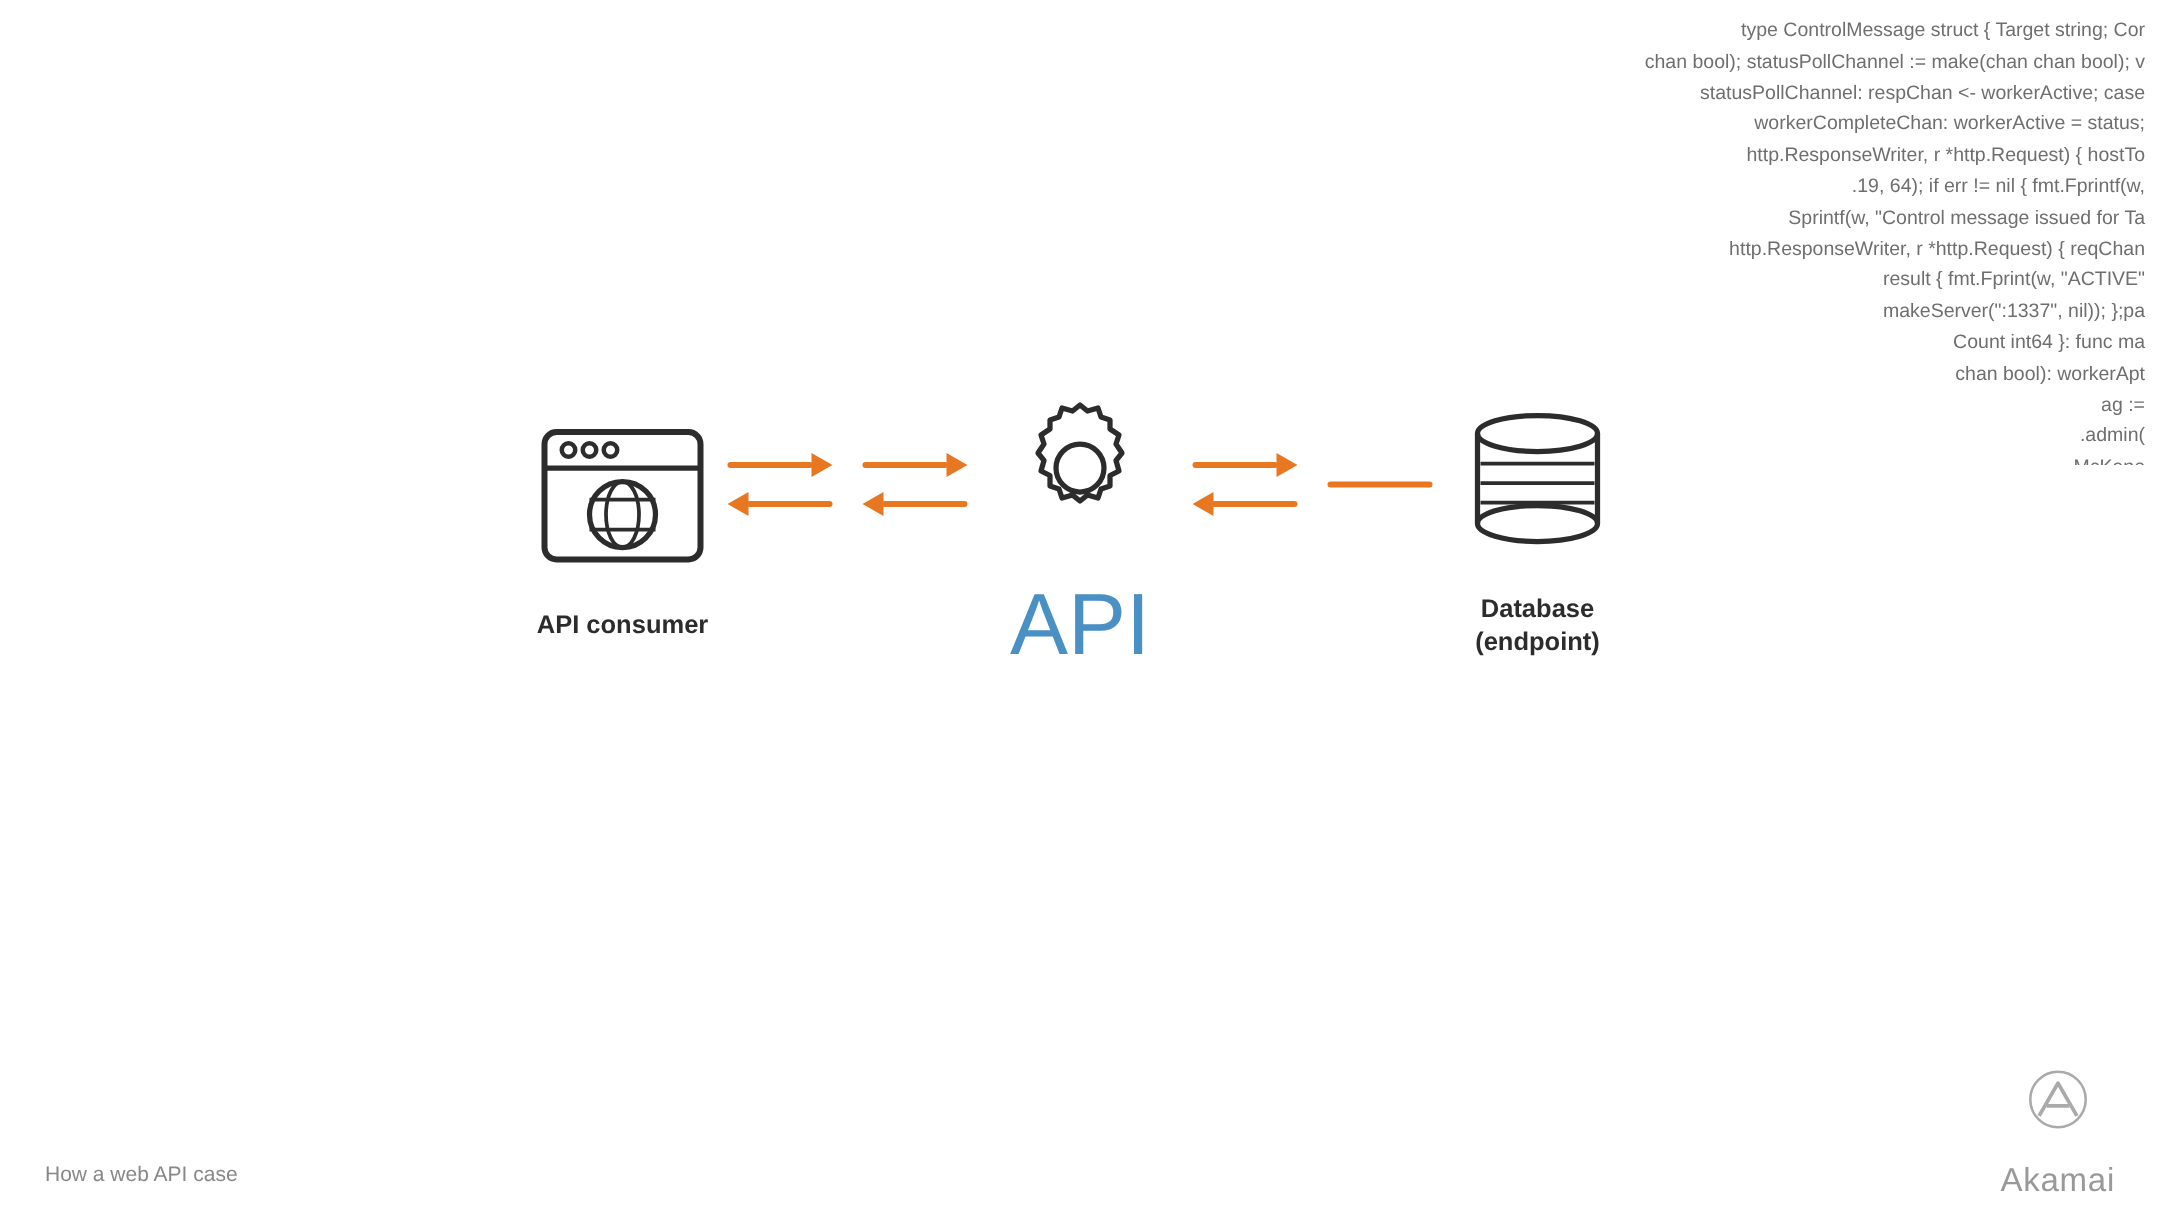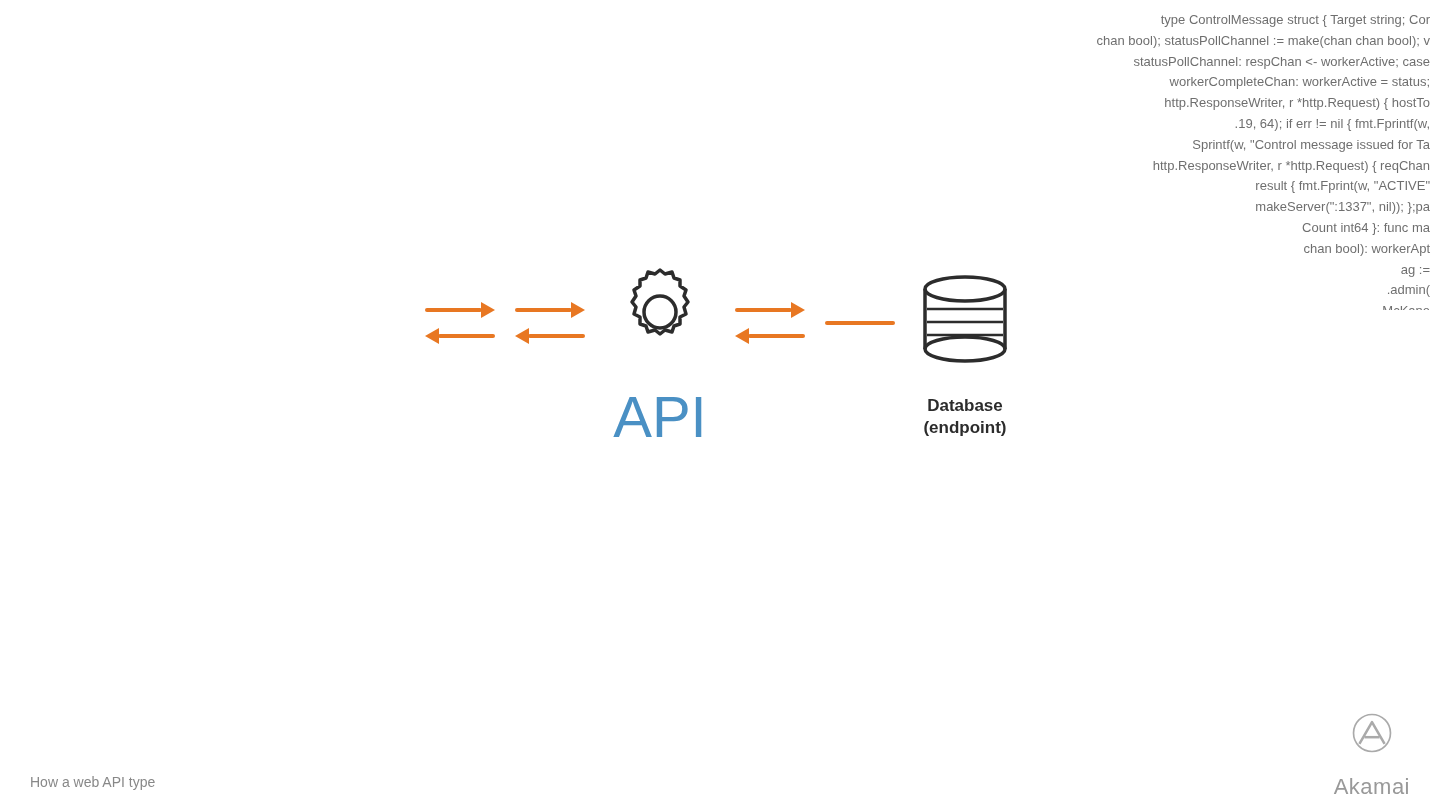--- a/index.html
+++ b/index.html
@@ -213,20 +213,42 @@
      Count int64 }: func ma
      chan bool): workerApt
      ag :=
      .admin(
      .McKane
      .Write(w,</pre>
 </div>
 
 <div class="diagram-container">
 
+  <div class="node">
+    <div class="icon-box">
+      <svg width="120" height="110" viewBox="0 0 120 110">
+
+        <rect x="8" y="10" width="104" height="85" rx="8" ry="8" fill="none" stroke="#2c2c2c" stroke-width="4"></rect>
+
+        <line x1="8" y1="34" x2="112" y2="34" stroke="#2c2c2c" stroke-width="3.5"></line>
+
+        <circle cx="24" cy="22" r="4.5" fill="none" stroke="#2c2c2c" stroke-width="3"></circle>
+        <circle cx="38" cy="22" r="4.5" fill="none" stroke="#2c2c2c" stroke-width="3"></circle>
+        <circle cx="52" cy="22" r="4.5" fill="none" stroke="#2c2c2c" stroke-width="3"></circle>
+
+        <circle cx="60" cy="65" r="22" fill="none" stroke="#2c2c2c" stroke-width="3.5"></circle>
+
+        <ellipse cx="60" cy="65" rx="11" ry="22" fill="none" stroke="#2c2c2c" stroke-width="2.5"></ellipse>
+
+        <line x1="38" y1="55" x2="82" y2="55" stroke="#2c2c2c" stroke-width="2.5"></line>
+        <line x1="38" y1="75" x2="82" y2="75" stroke="#2c2c2c" stroke-width="2.5"></line>
+      </svg>
+    </div>
+    <div class="node-label">API consumer</div>
+  </div>
 
   <div class="arrow-connector">
     <div class="arrow-right"></div>
     <div class="arrow-left"></div>
   </div>
 
 
   <div class="arrow-connector">
     <div class="arrow-right"></div>
     <div class="arrow-left"></div>
@@ -273,21 +295,21 @@
         <line x1="22" y1="42" x2="98" y2="42" stroke="#2c2c2c" stroke-width="2.5"></line>
         <line x1="22" y1="55" x2="98" y2="55" stroke="#2c2c2c" stroke-width="2.5"></line>
         <line x1="22" y1="68" x2="98" y2="68" stroke="#2c2c2c" stroke-width="2.5"></line>
       </svg>
     </div>
     <div class="node-label" style="text-align:center;">Database<br>(endpoint)</div>
   </div>
 
 </div>
 
-<div class="bottom-label">How a web API type</div>
+<div class="bottom-label">How a web API case</div>
 
 <div class="akamai-logo">
   <svg class="akamai-icon" viewBox="0 0 50 50" width="42" height="42">
 
     <circle cx="25" cy="25" r="22" fill="none" stroke="#aaa" stroke-width="2"></circle>
     <path d="M10,38 L25,12 L40,38" fill="none" stroke="#aaa" stroke-width="3" stroke-linejoin="round"></path>
     <line x1="16" y1="30" x2="34" y2="30" stroke="#aaa" stroke-width="3"></line>
   </svg>
   <span class="akamai-logo-text">Akamai</span>
 </div>

